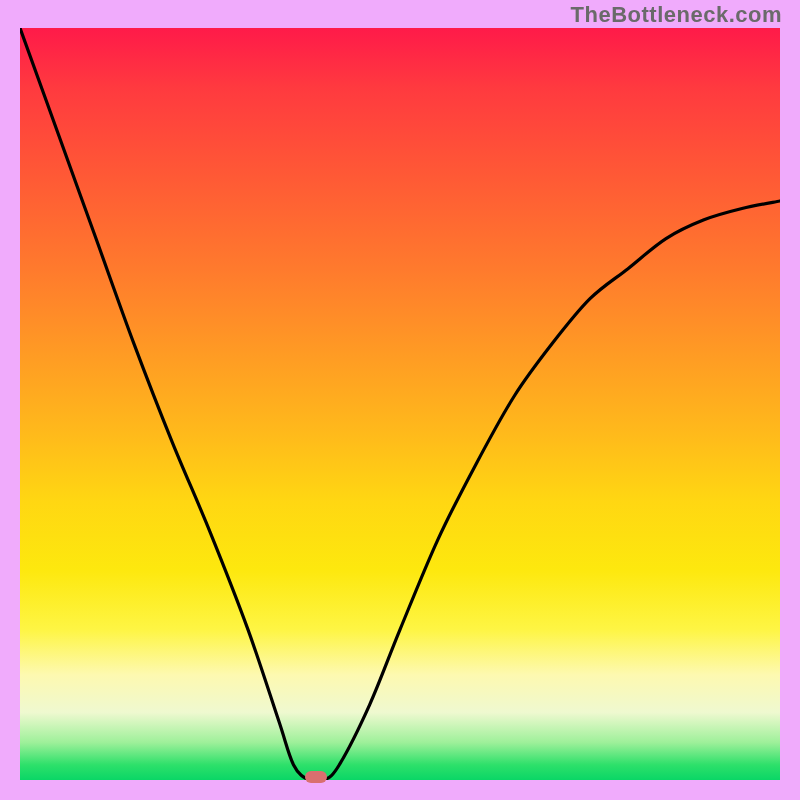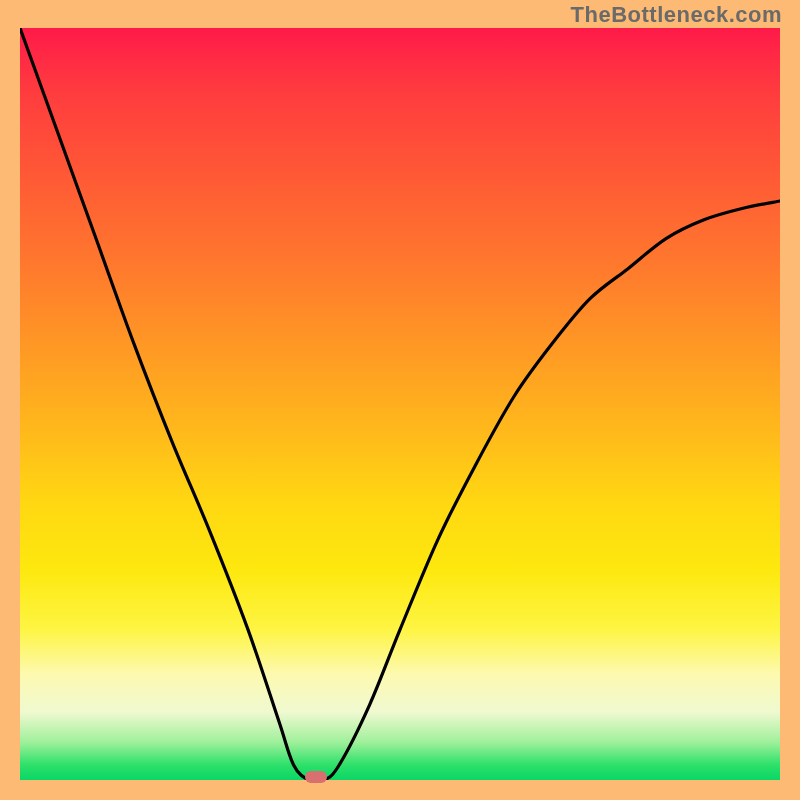--- a/index.html
+++ b/index.html
@@ -1,21 +1,21 @@
 <!DOCTYPE html>
 <html><head>
 <meta charset="utf-8">
 <style>
   * { margin: 0; padding: 0; box-sizing: border-box; }
   html, body { width: 800px; height: 800px; overflow: hidden; background: #000; }
   .frame {
     position: relative;
     width: 800px;
     height: 800px;
-    background: #fdba74;
+    background: #f0abfc;
   }
   .watermark {
     position: absolute;
     top: 2px;
     right: 18px;
     font-family: Arial, Helvetica, sans-serif;
     font-size: 22px;
     font-weight: 600;
     letter-spacing: 0.5px;
     color: #6a6a6a;

